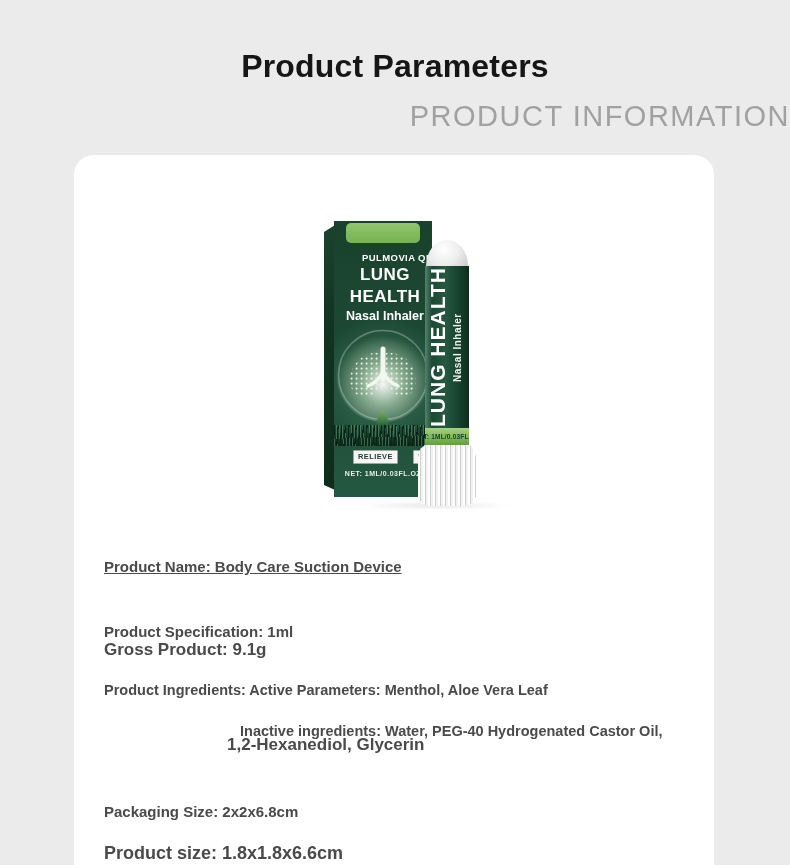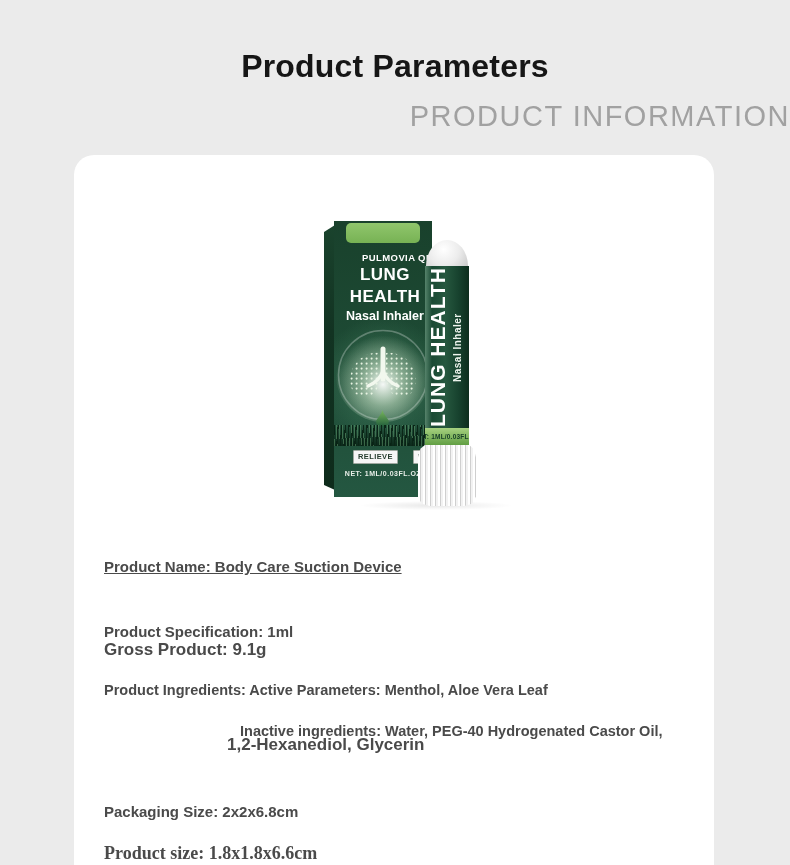--- a/index.html
+++ b/index.html
@@ -120,21 +120,21 @@
     clip-path:polygon(12% 0,88% 0,96% 6%,100% 20%,100% 84%,94% 96%,80% 100%,20% 100%,6% 96%,0 84%,0 20%,4% 6%);
   }
   
   .row{
     position:absolute;left:30px;
     color:#4a4a4a;font-weight:700;white-space:nowrap;
   }
   .sz-s{font-size:14.5px;}
   .sz-m{font-size:15px;}
   .sz-l{font-size:17px;}
-  .sz-xl{font-size:18px;font-family:Liberation Serif, serif;}
+  .sz-xl{font-size:18px;}
   .r1{top:403px;text-decoration:underline;}
   .r2{top:468px;}
   .r3{top:485px;}
   .r4{top:527px;}
   .r5{top:568px;left:150px;margin-left:16px;}
   .r6{top:580px;left:153px;}
   .r7{top:648px;}
   .r8{top:688px;}
 </style>
 </head>

